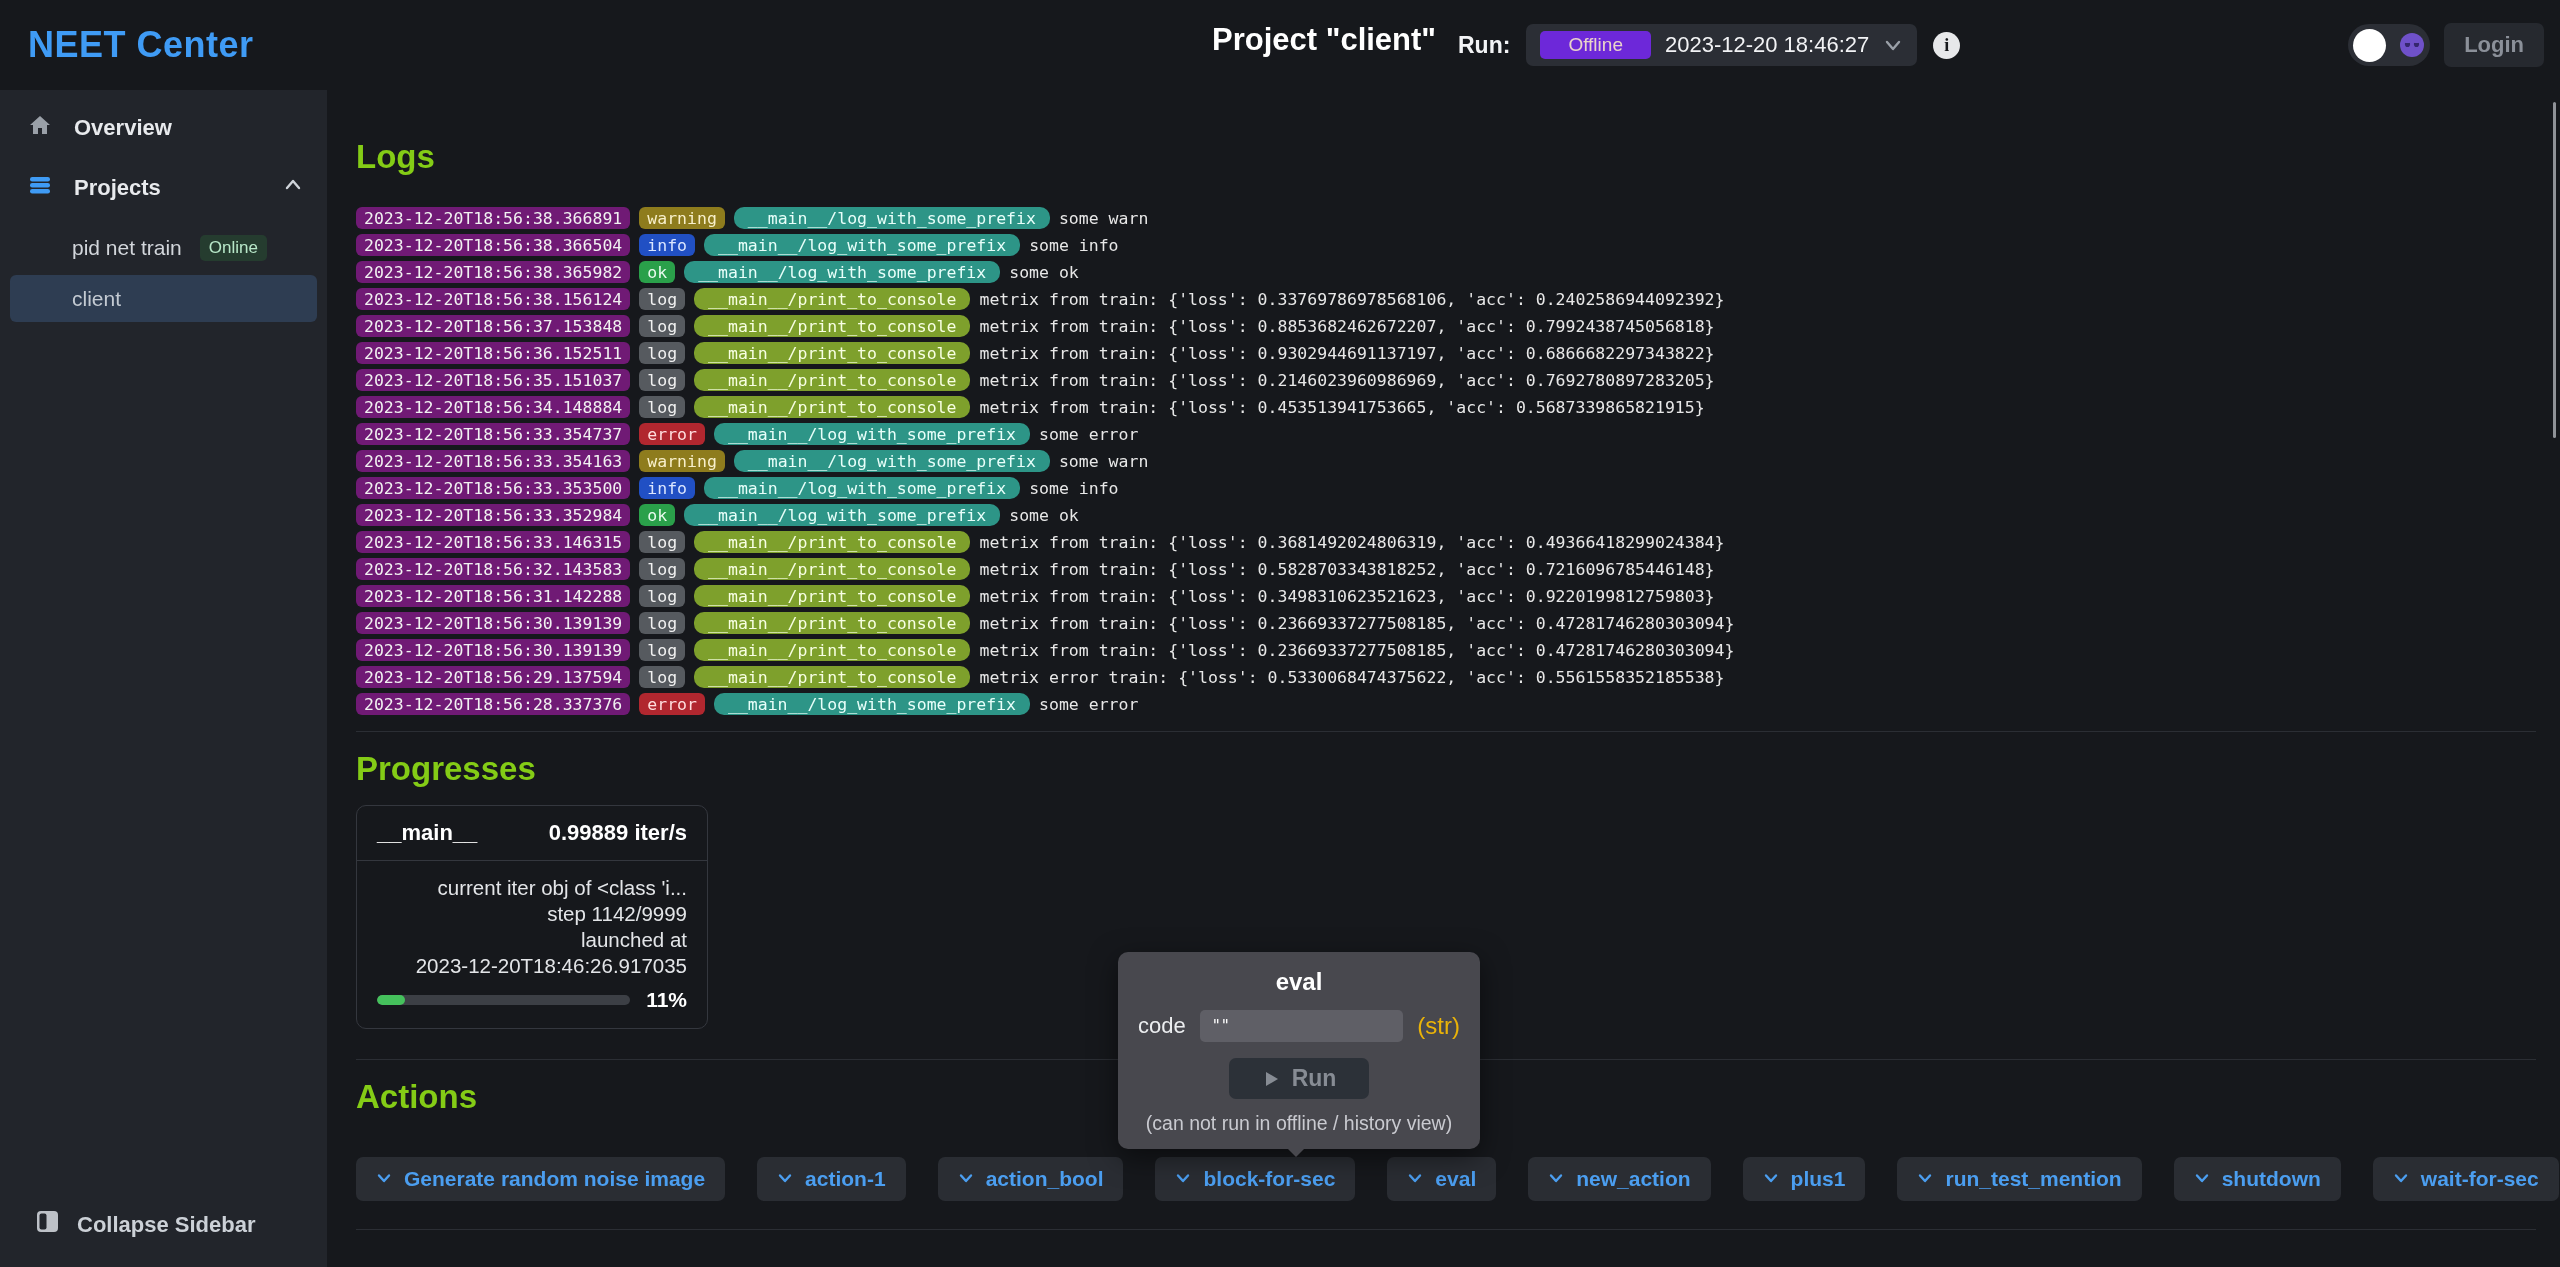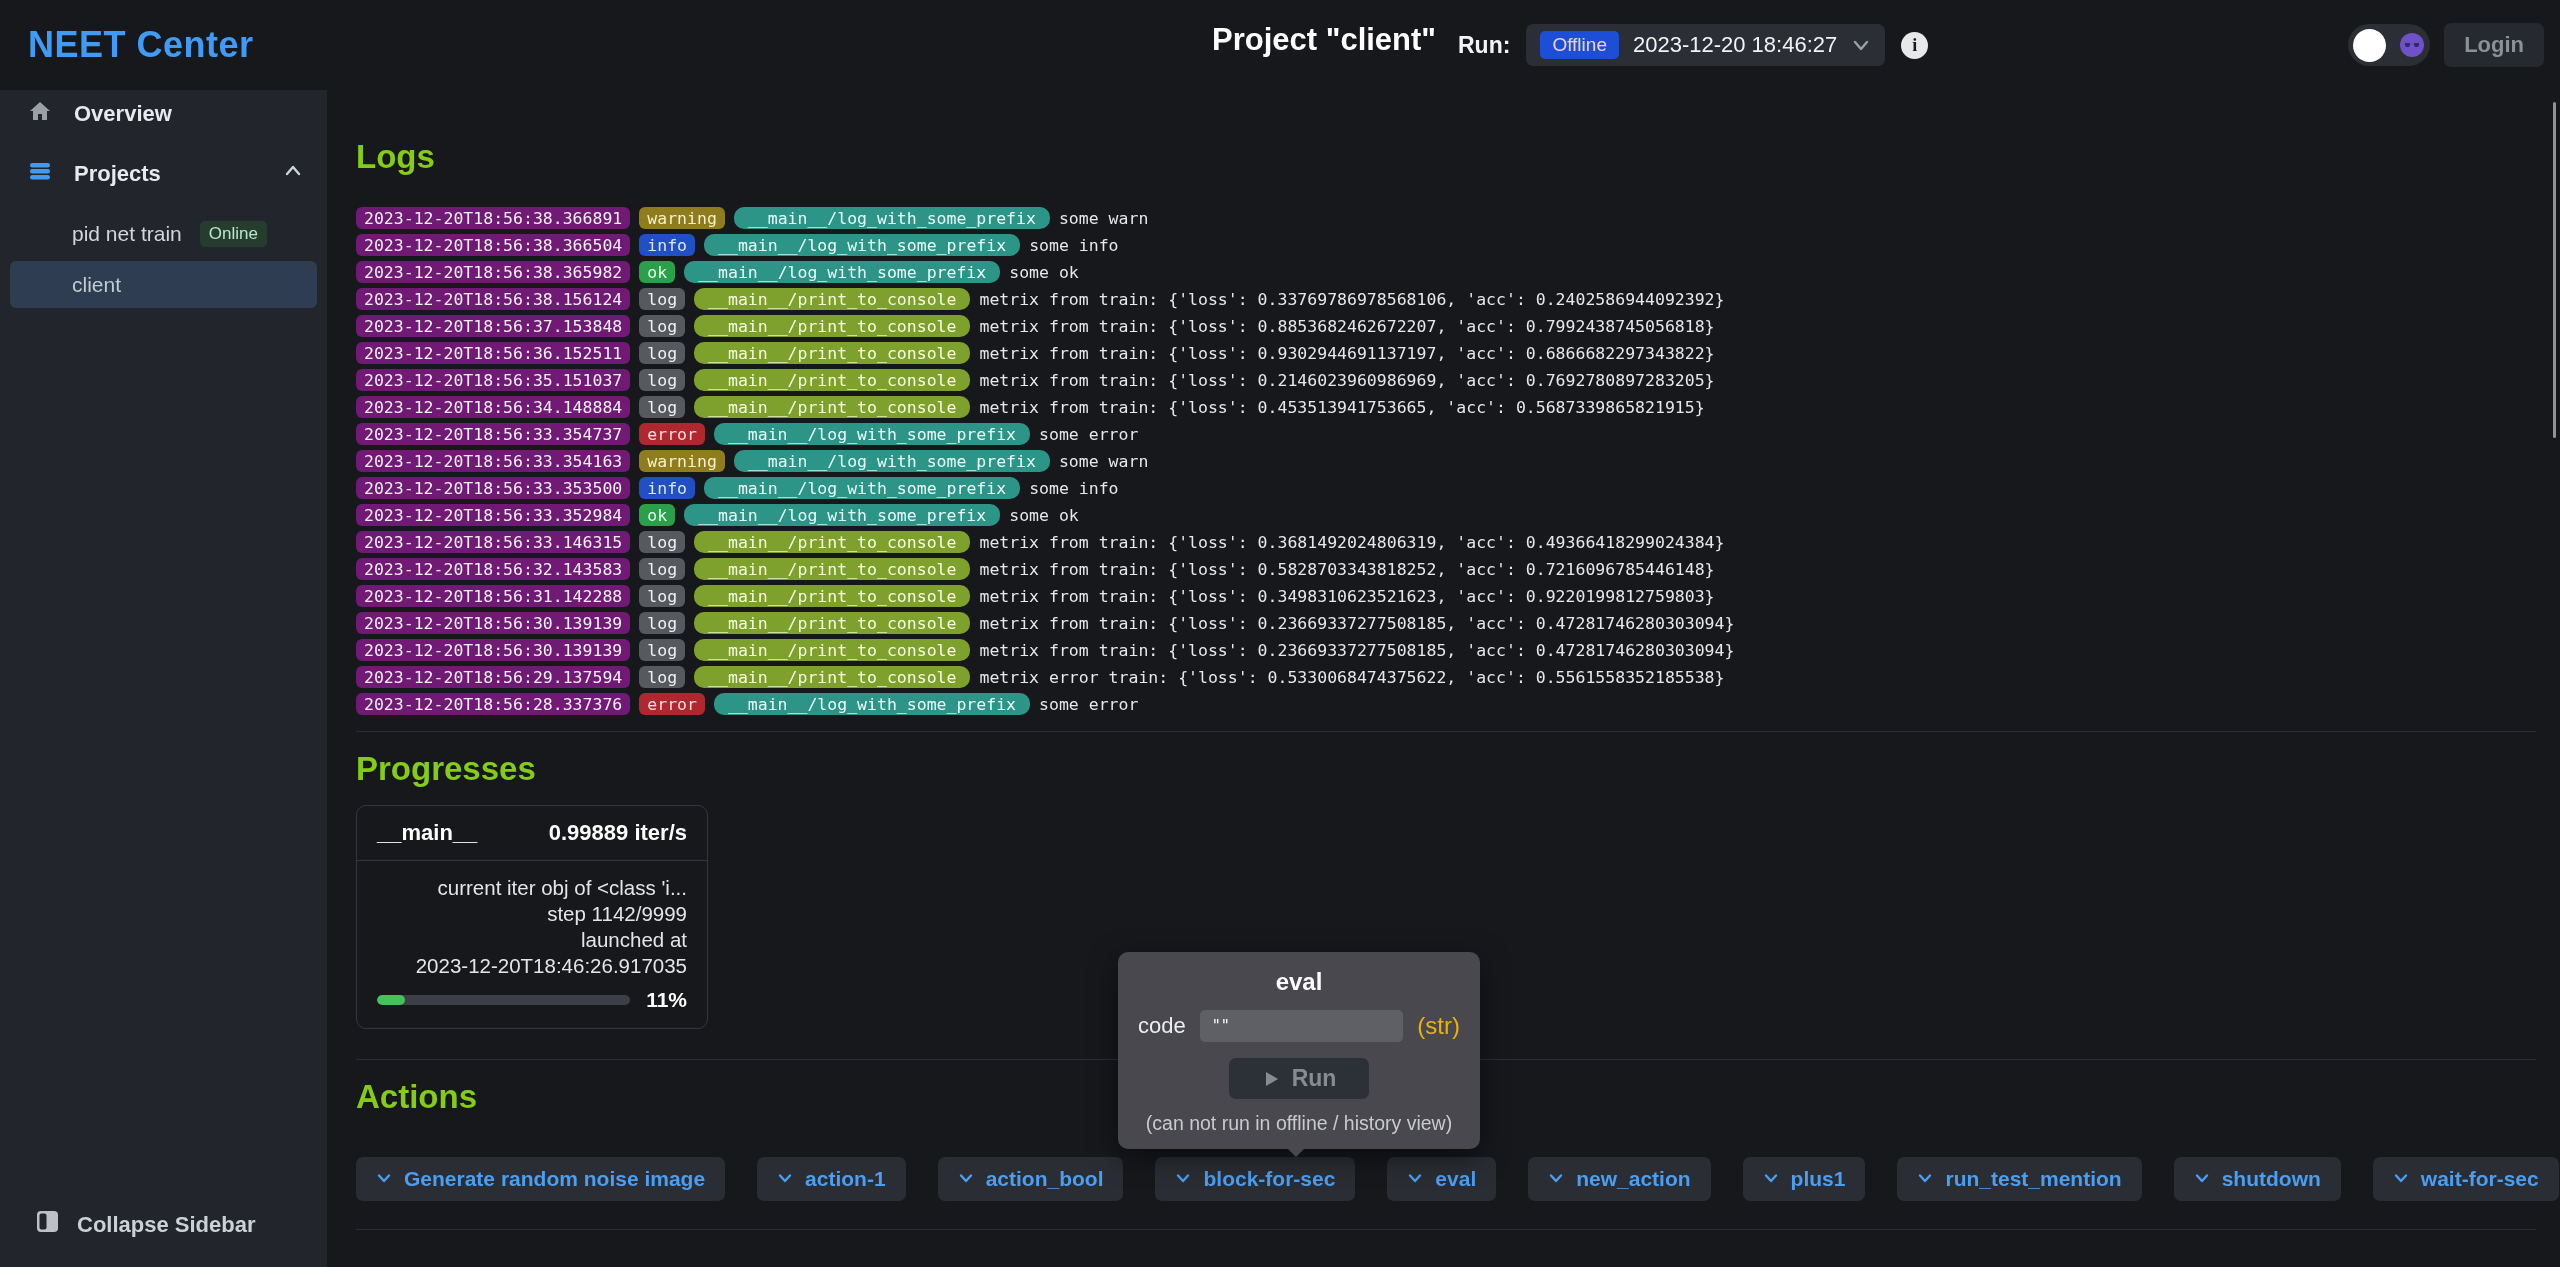--- a/index.html
+++ b/index.html
@@ -19,21 +19,21 @@
   .page-title {
     position:absolute; left:1212px; top:22px;
     font-size:31px; font-weight:700; color:#fff;
   }
   .run-area { position:absolute; left:1458px; top:0; height:90px; display:flex; align-items:center; gap:16px; }
   .run-label { font-size:23px; font-weight:600; color:#f2f3f5; }
   .run-select {
     display:flex; align-items:center; gap:14px; background:#2b2e35; border-radius:7px;
     padding:7px 14px; cursor:pointer;
   }
-  .offline-badge { background:#1d4ed8; color:#ead3ca; font-size:19px; padding:3px 12px; border-radius:5px; }
+  .offline-badge { background:#6d28d9; color:#ead3ca; font-size:19px; padding:3px 28px; border-radius:5px; }
   .run-date { font-size:22px; color:#f2f3f5; }
   .chev-gray svg { display:block; }
   .info-icon {
     width:27px; height:27px; border-radius:50%; background:#e7e8ea; color:#17191d;
     font-weight:700; font-size:18px; display:flex; align-items:center; justify-content:center;
     font-family:"Liberation Serif", serif; cursor:pointer;
   }
   .right-area { position:absolute; right:16px; top:0; height:90px; display:flex; align-items:center; gap:14px; }
   .theme-toggle {
     width:82px; height:42px; border-radius:21px; background:#2b2e35;
@@ -41,21 +41,21 @@
   }
   .theme-light { width:33px; height:33px; border-radius:50%; background:#ffffff; }
   .theme-moon { width:26px; height:26px; display:block; }
   .login-btn {
     background:#26292f; border:none; color:#8b9099; font-size:22px; font-weight:600;
     font-family:"Liberation Sans", sans-serif; border-radius:7px; padding:9px 20px; cursor:pointer;
   }
   
   .body-row { display:flex; height:1177px; }
   aside {
-    width:327px; background:#22252b; position:relative; flex:none; 
+    width:327px; background:#22252b; position:relative; flex:none; padding-top:14px;
   }
   .nav-item {
     display:flex; align-items:center; gap:22px; height:48px; padding:0 24px 0 28px;
     font-size:22px; font-weight:600; color:#e8eaed; cursor:pointer; margin-bottom:12px;
   }
   .nav-item .spacer { flex:1; }
   .proj-item {
     display:flex; align-items:center; gap:18px; height:47px; margin:0 10px 4px 10px;
     padding-left:62px; font-size:21px; color:#d2d6db; border-radius:6px; cursor:pointer;
   }

